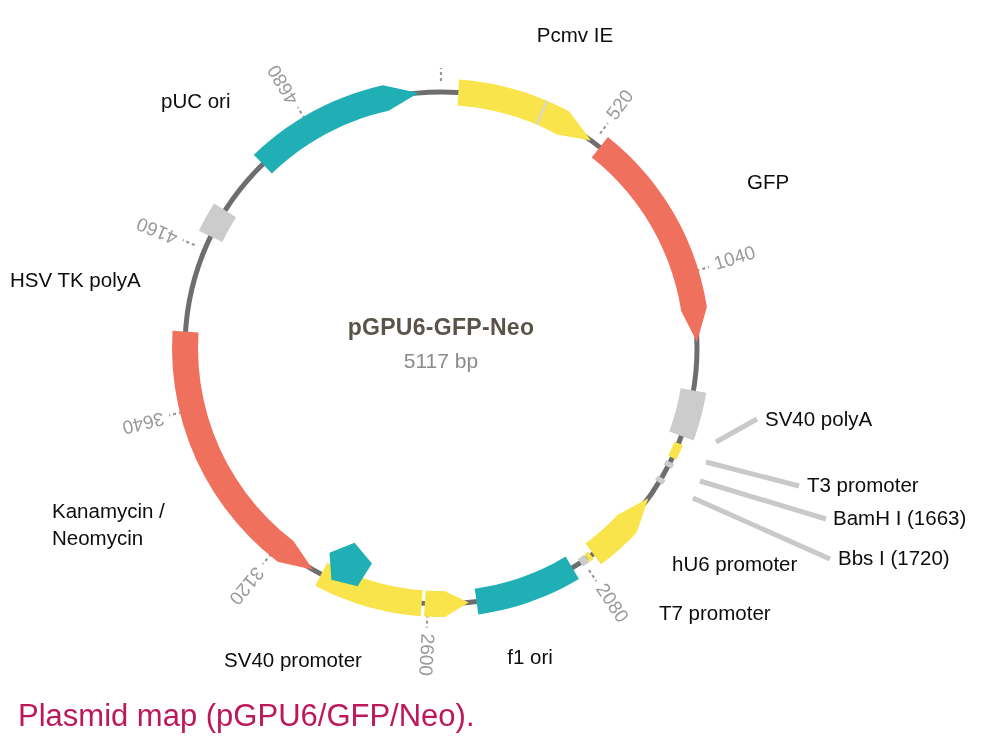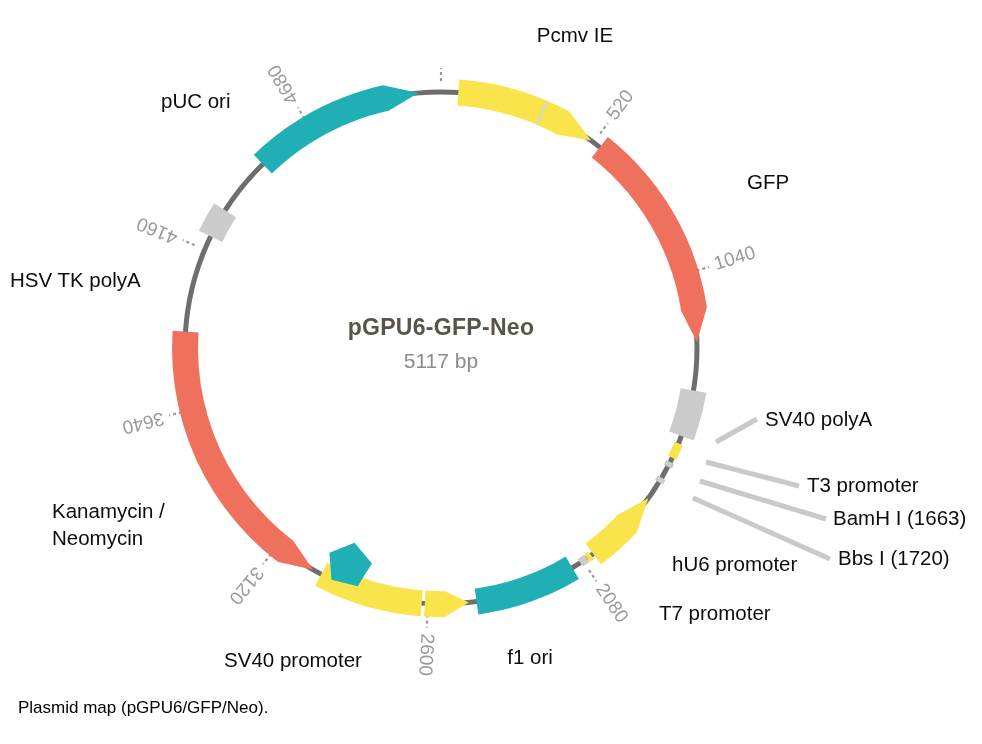--- a/index.html
+++ b/index.html
@@ -70,22 +70,22 @@
   .center-size {
     fill: #8b8b8b;
     font-family: "Liberation Sans", sans-serif;
     font-size: 21px;
   }
   #caption {
     position: absolute;
     left: 18px;
     top: 698px;
     font-family: "Liberation Sans", sans-serif;
-    font-size: 17px;
-    color: #000000;
+    font-size: 31px;
+    color: #be185d;
     white-space: nowrap;
   }
 </style>
 </head>
 <body>
 
 <div id="plasmid-figure">
   <svg id="map-svg" viewBox="0 0 982 690">
     <g id="backbone-layer">
         <circle cx="441" cy="348" r="256" class="backbone"></circle>

